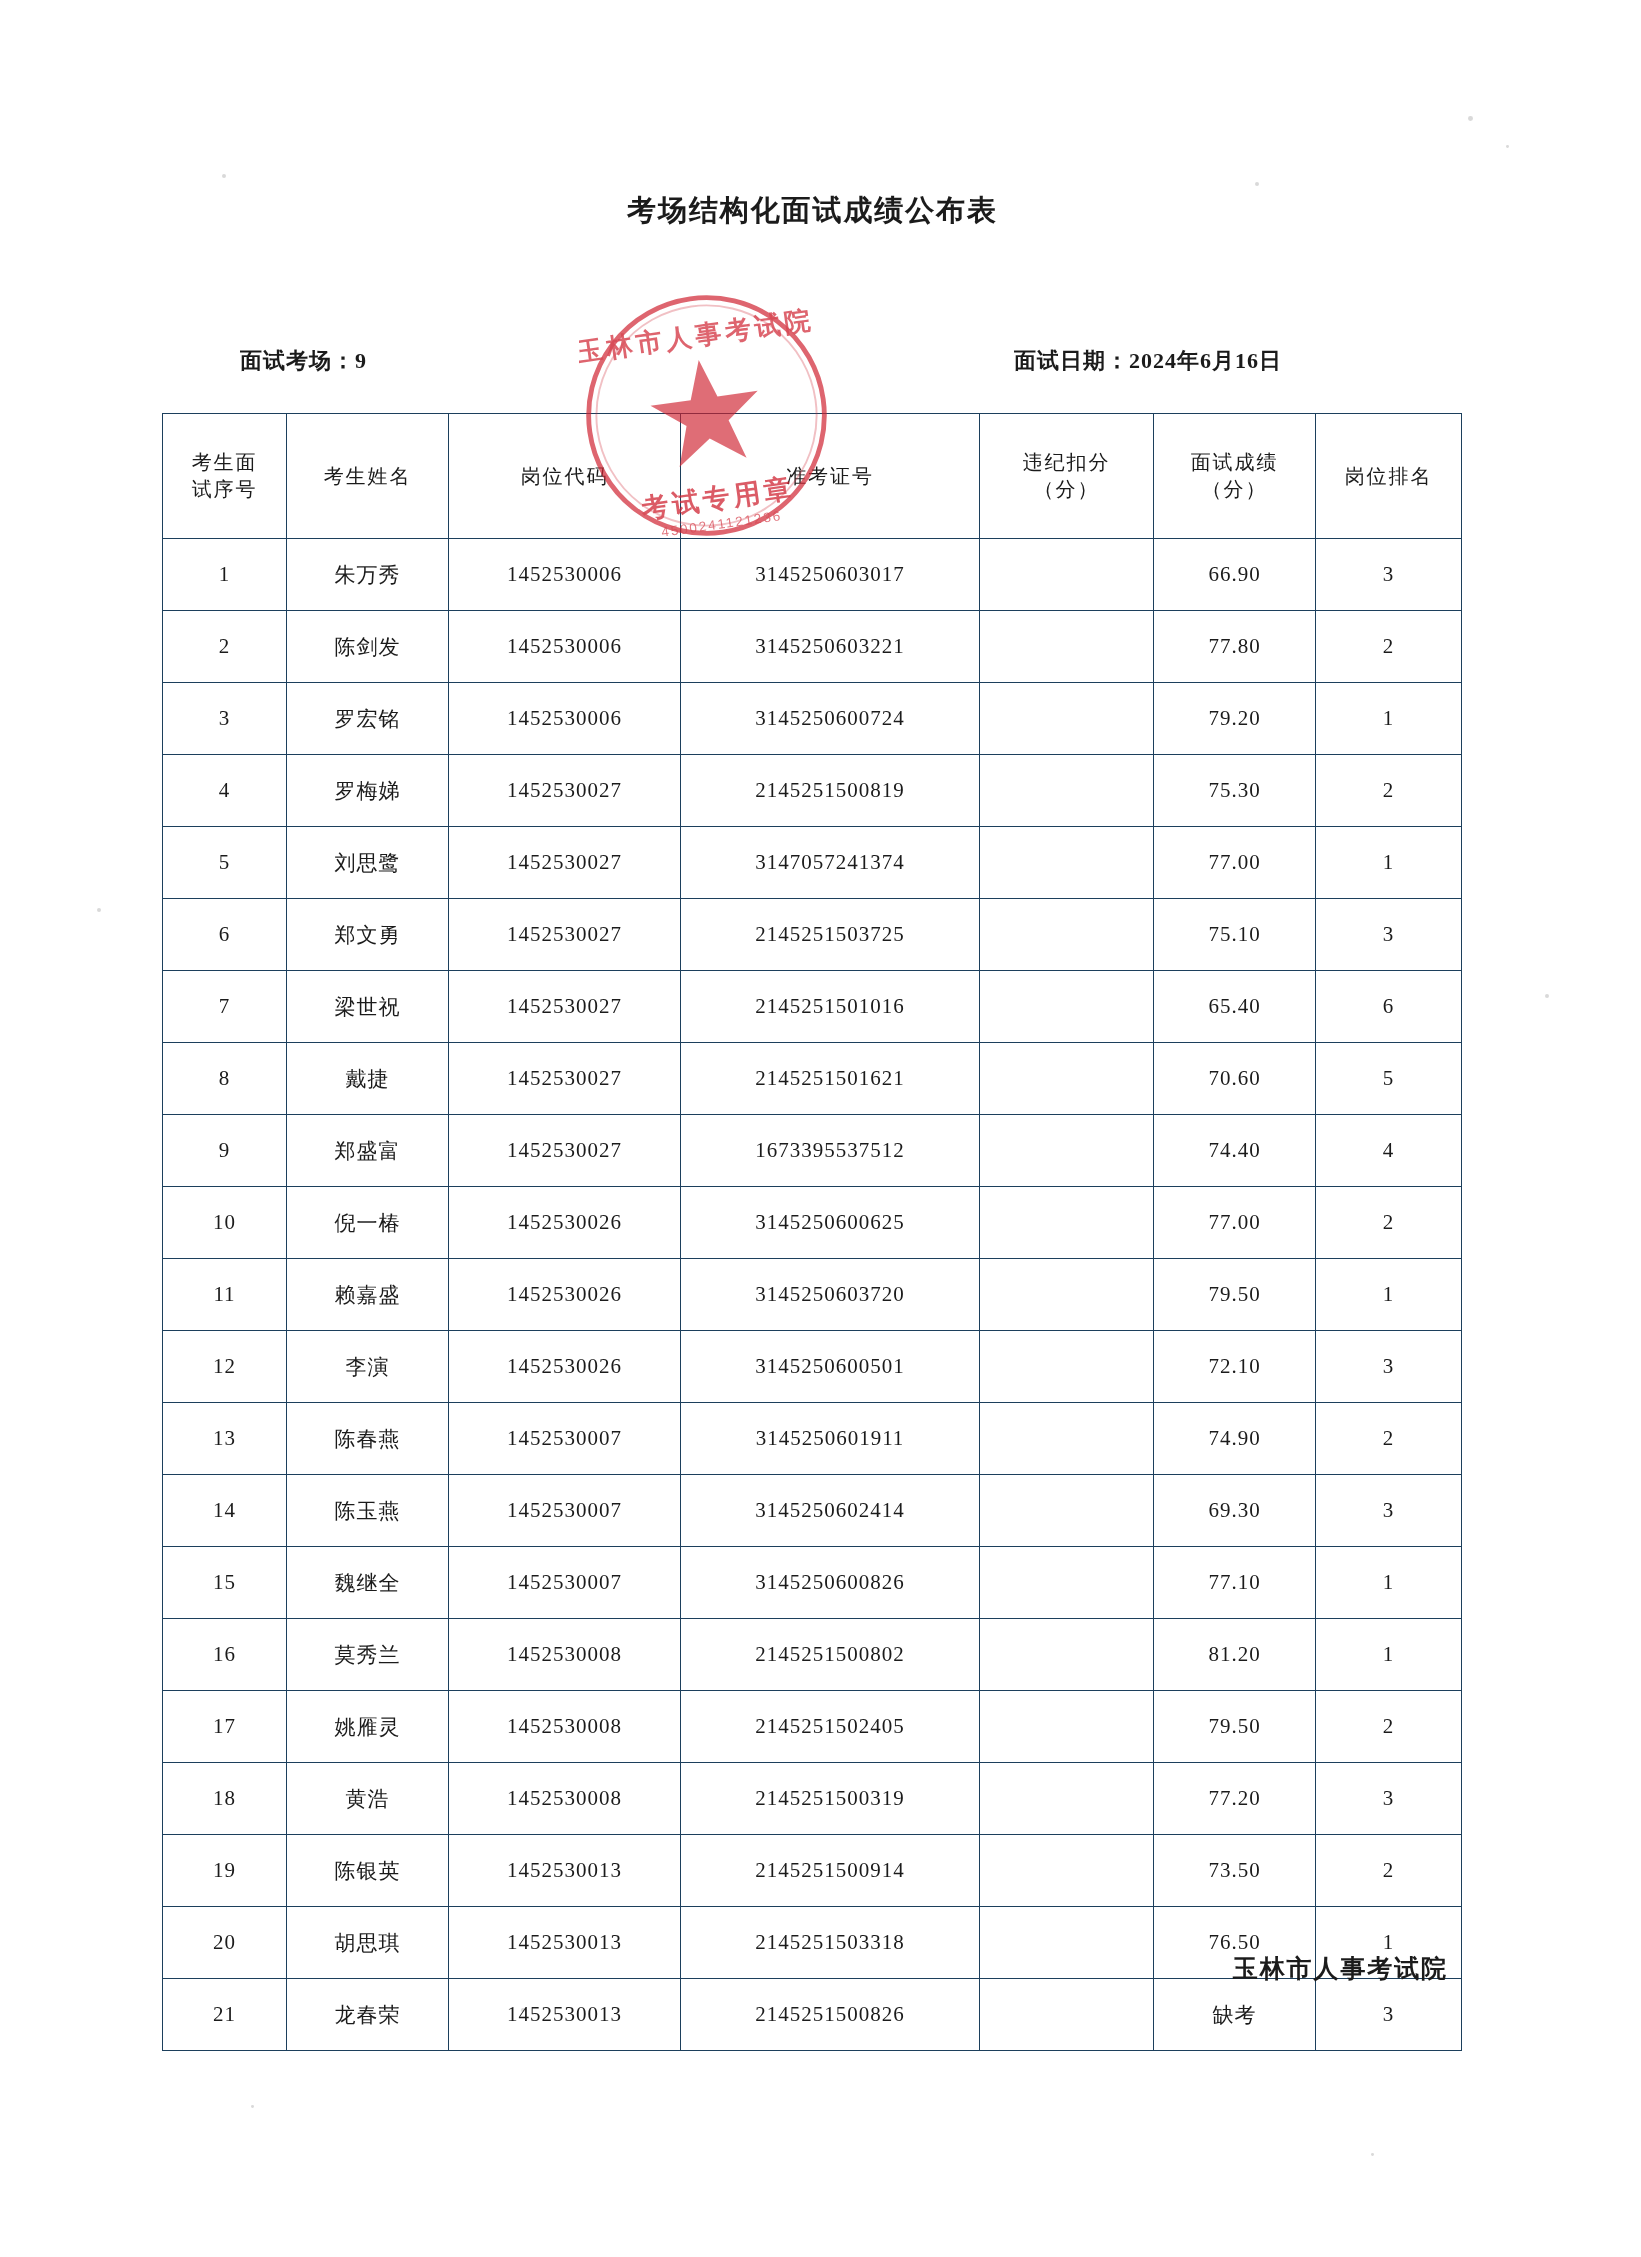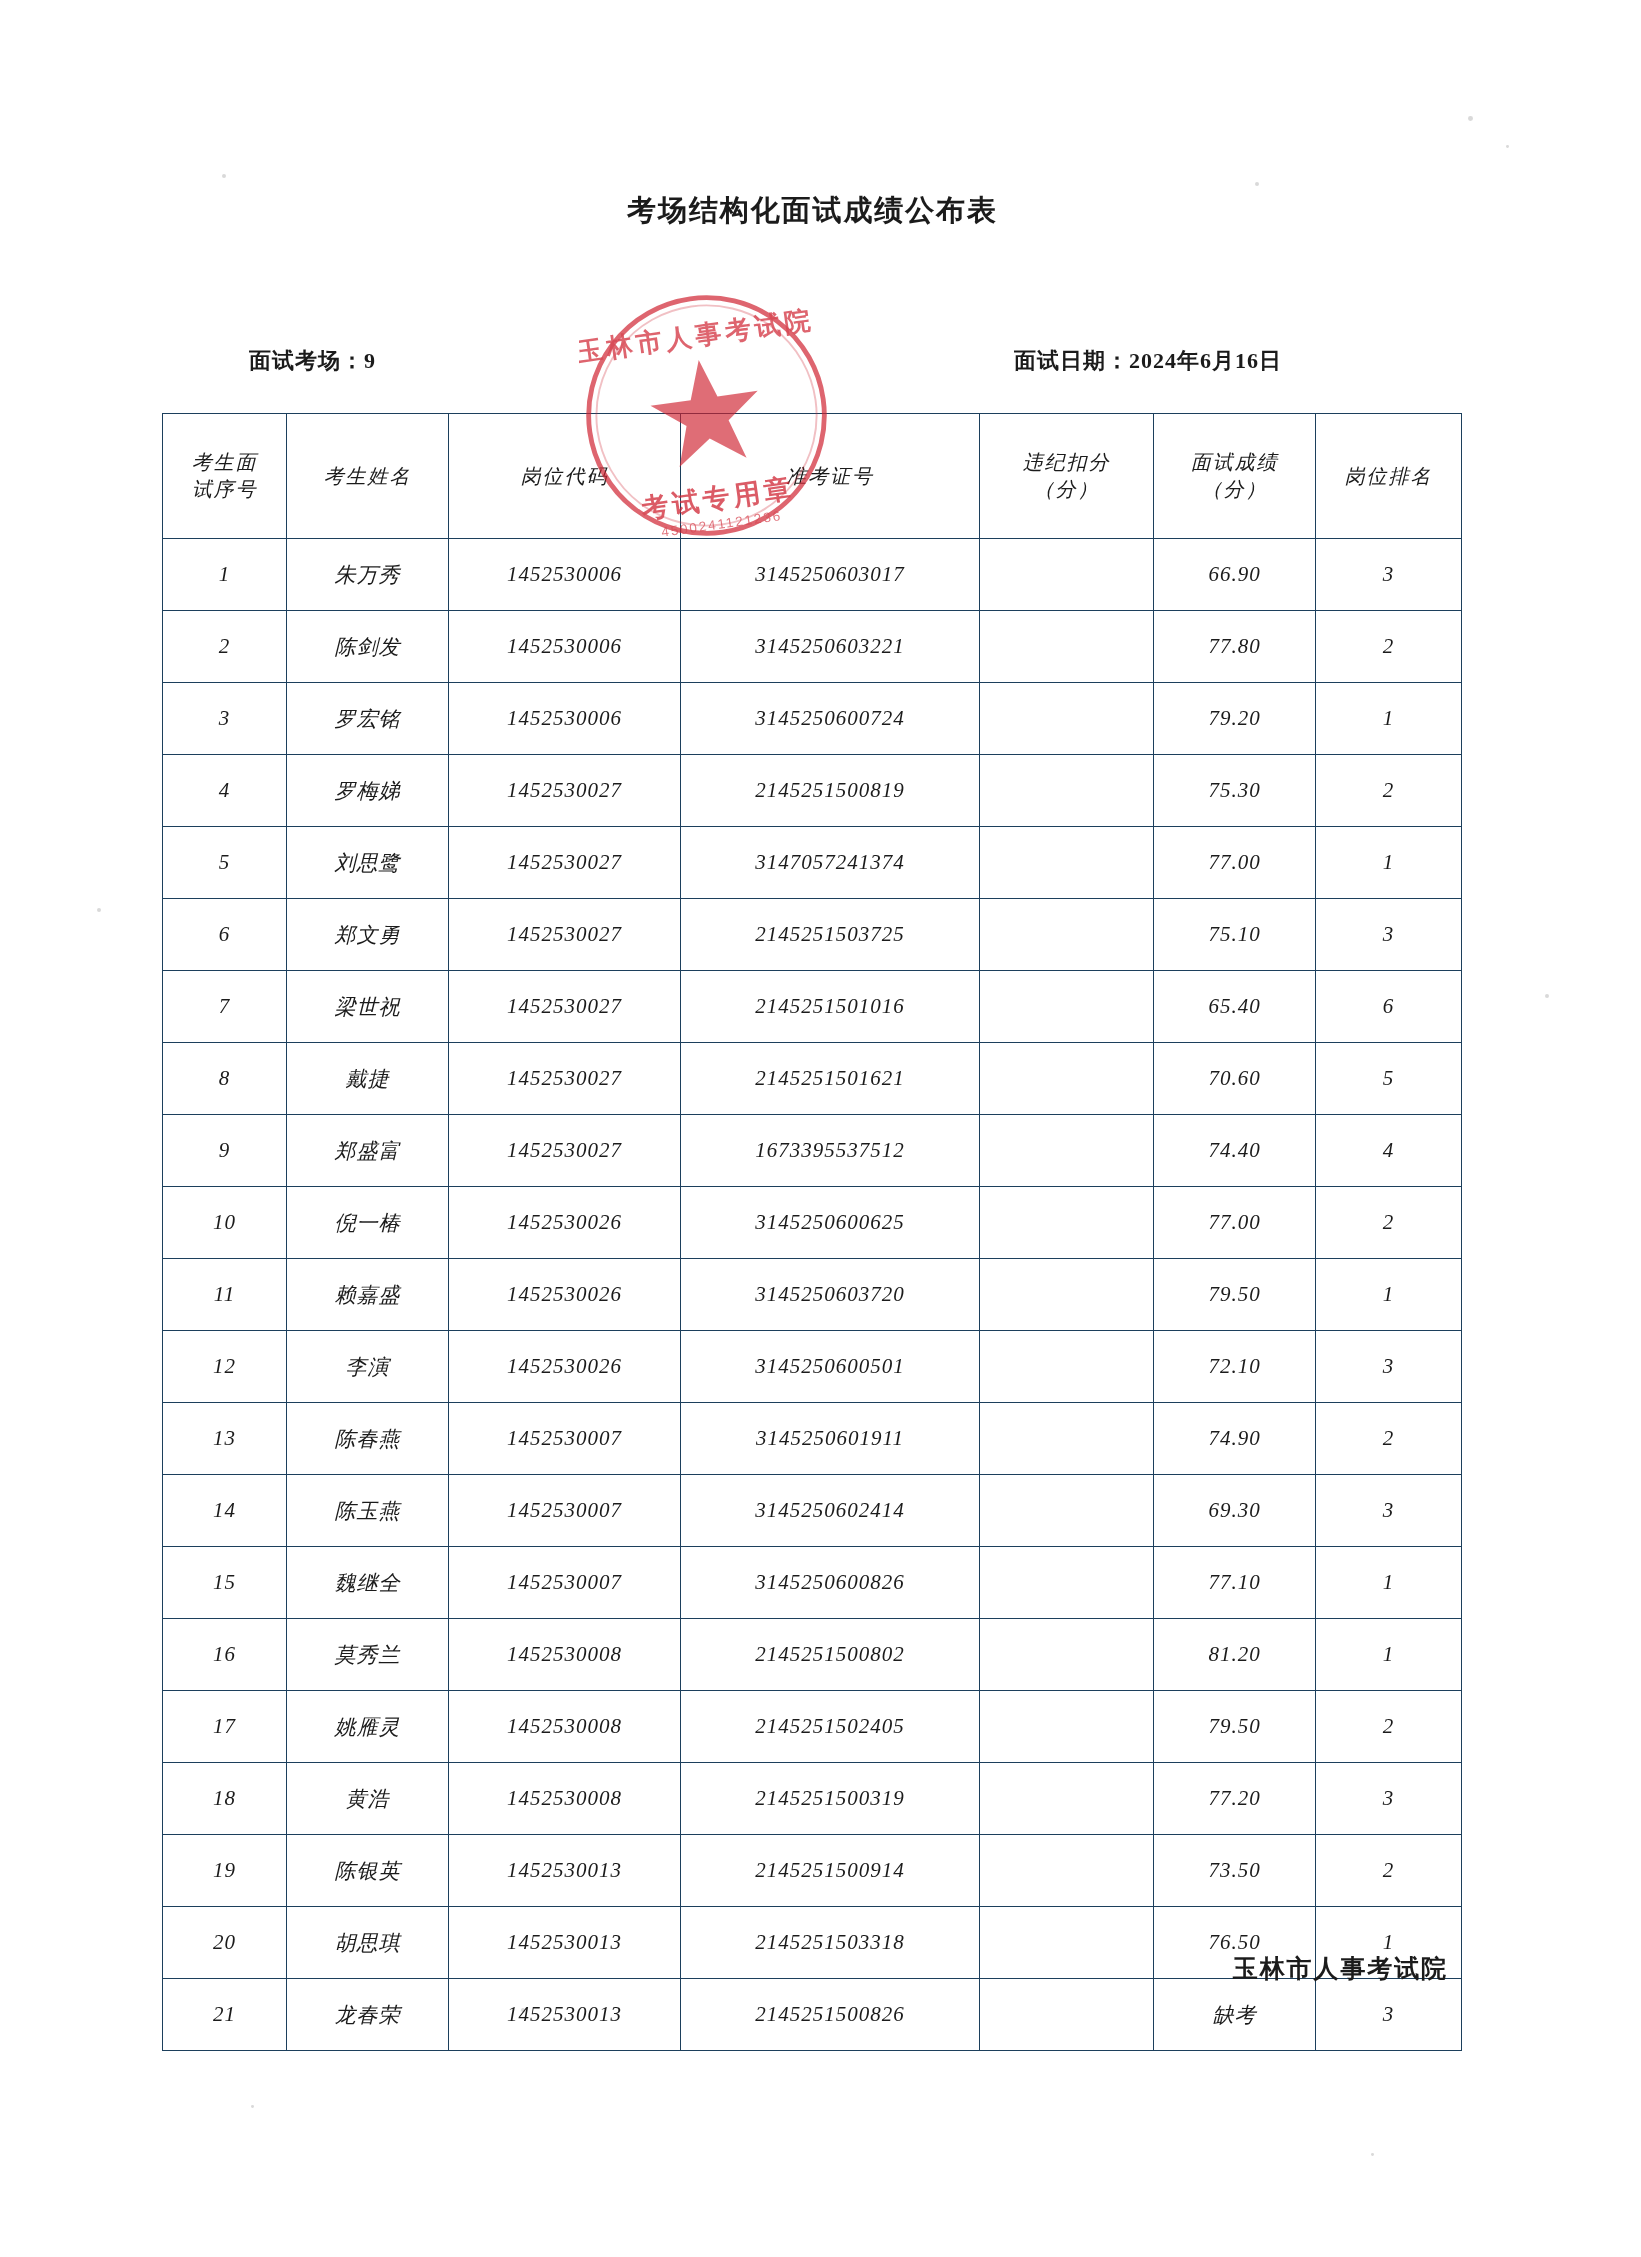--- a/index.html
+++ b/index.html
@@ -41,21 +41,21 @@
   }
   .meta-row {
     position: absolute;
     top: 346px;
     left: 232px;
     width: 1197px;
     height: 33px;
   }
   .meta-left {
     position: absolute;
-    left: 17px;
+    left: 8px;
     top: 0;
     font-size: 22px;
     font-weight: bold;
     letter-spacing: 1px;
     text-align: center;
   }
   .meta-right {
     position: absolute;
     left: 782px;
     top: 0;
@@ -63,21 +63,20 @@
     font-weight: bold;
     letter-spacing: 1px;
   }
   table.grades {
     position: absolute;
     top: 413px;
     left: 162px;
     width: 1299px;
     border-collapse: collapse;
     table-layout: fixed;
-    font-style: italic;
   }
   table.grades td, table.grades th {
     border: 1.5px solid #1c3f5c;
     font-size: 21px;
     font-weight: normal;
     text-align: center;
     vertical-align: middle;
     padding: 0;
     height: 71px;
     font-family: "Liberation Serif", serif;

